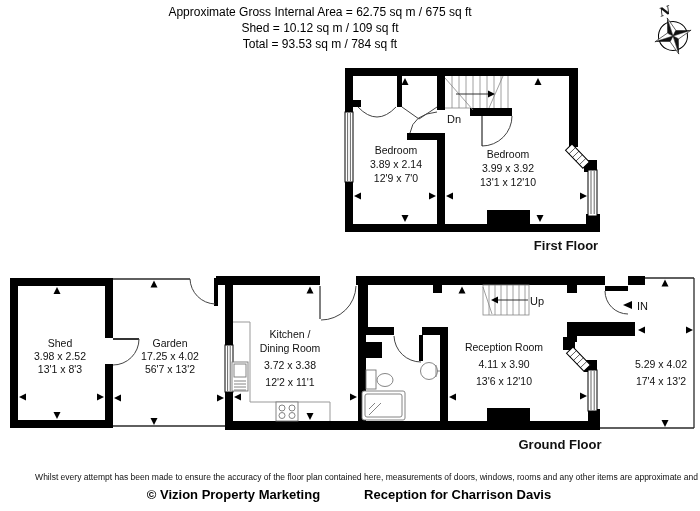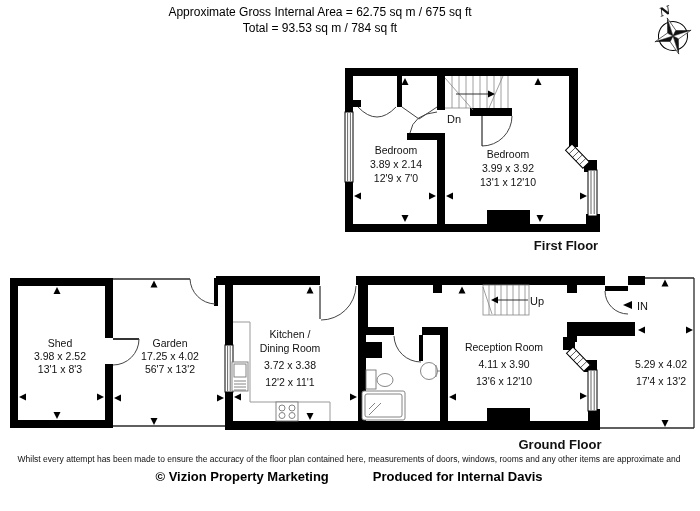--- a/index.html
+++ b/index.html
@@ -1,35 +1,36 @@
 <!DOCTYPE html>
 <html><head>
 <meta charset="utf-8">
 <style>
   html,body{margin:0;padding:0;background:#ffffff;}
   body{width:700px;height:511px;position:relative;font-family:"Liberation Sans","DejaVu Sans",sans-serif;color:#000;}
   .stage{position:absolute;inset:0;width:700px;height:511px;overflow:hidden;}
   .hdr{position:absolute;top:4px;left:0;width:576px;text-align:center;font-size:12px;line-height:16px;color:#000;margin-left:32px;}
-  .ftr{position:absolute;top:453px;left:0;width:698px;text-align:center;}
+  .ftr{position:absolute;top:471px;left:0;width:698px;text-align:right;}
   .ftr .small{font-size:8.5px;line-height:12.5px;color:#111;}
   .brand{margin-top:3px;font-size:13px;font-weight:bold;display:flex;justify-content:center;gap:44px;}
   svg{position:absolute;left:0;top:0;}
   svg text{font-family:"Liberation Sans","DejaVu Sans",sans-serif;fill:#111;}
   .room-label{font-size:10.5px;}
   .floor-title{font-size:13px;font-weight:bold;}
   .dir-label{font-size:11px;}
   .north-label{font-family:"DejaVu Serif","Liberation Serif",serif;font-size:12px;font-style:italic;font-weight:bold;}
 </style>
 </head>
 <body>
 
 <div class="stage">
 
   <div class="hdr">
     <div>Approximate Gross Internal Area = 62.75 sq m / 675 sq ft</div>
+    <div>Shed = 10.12 sq m / 109 sq ft</div>
     <div>Total = 93.53 sq m / 784 sq ft</div>
   </div>
 
   <svg width="700" height="511" viewBox="0 0 700 511">
 
     <g transform="translate(673,36) rotate(-18)">
       <circle r="14.5" fill="none" stroke="#000" stroke-width="1"></circle>
       <path d="M0 -19 L-4.5 -4.5 L0 0 Z" fill="#111"></path>
       <path d="M0 -19 L4.5 -4.5 L0 0 Z" fill="#fff" stroke="#111" stroke-width="0.6"></path>
       <path d="M19 0 L4.5 -4.5 L0 0 Z" fill="#111"></path>
@@ -258,17 +259,17 @@
         <text class="room-label" x="661" y="385" text-anchor="middle">17'4 x 13'2</text>
         <text class="floor-title" x="560" y="449" text-anchor="middle">Ground Floor</text>
       </g>
     </g>
   </svg>
 
   <div class="ftr">
     <div class="small">Whilst every attempt has been made to ensure the accuracy of the floor plan contained here, measurements of doors, windows, rooms and any other items are approximate and</div>
     <div class="brand">
       <span>© Vizion Property Marketing</span>
-      <span>Produced for Internal Davis</span>
+      <span>Reception for Charrison Davis</span>
     </div>
   </div>
 
 </div>
 
 </body></html>

